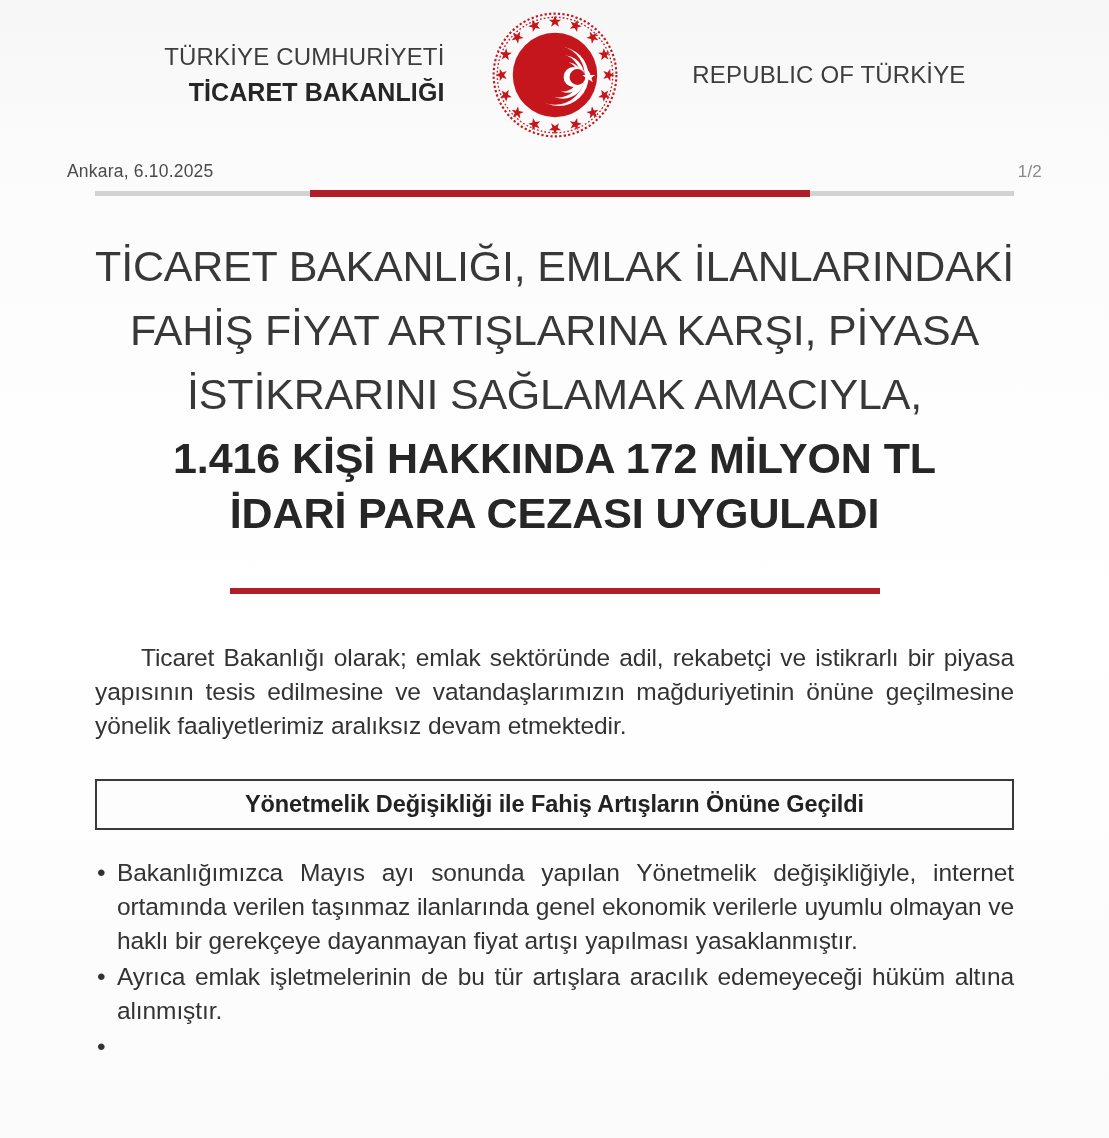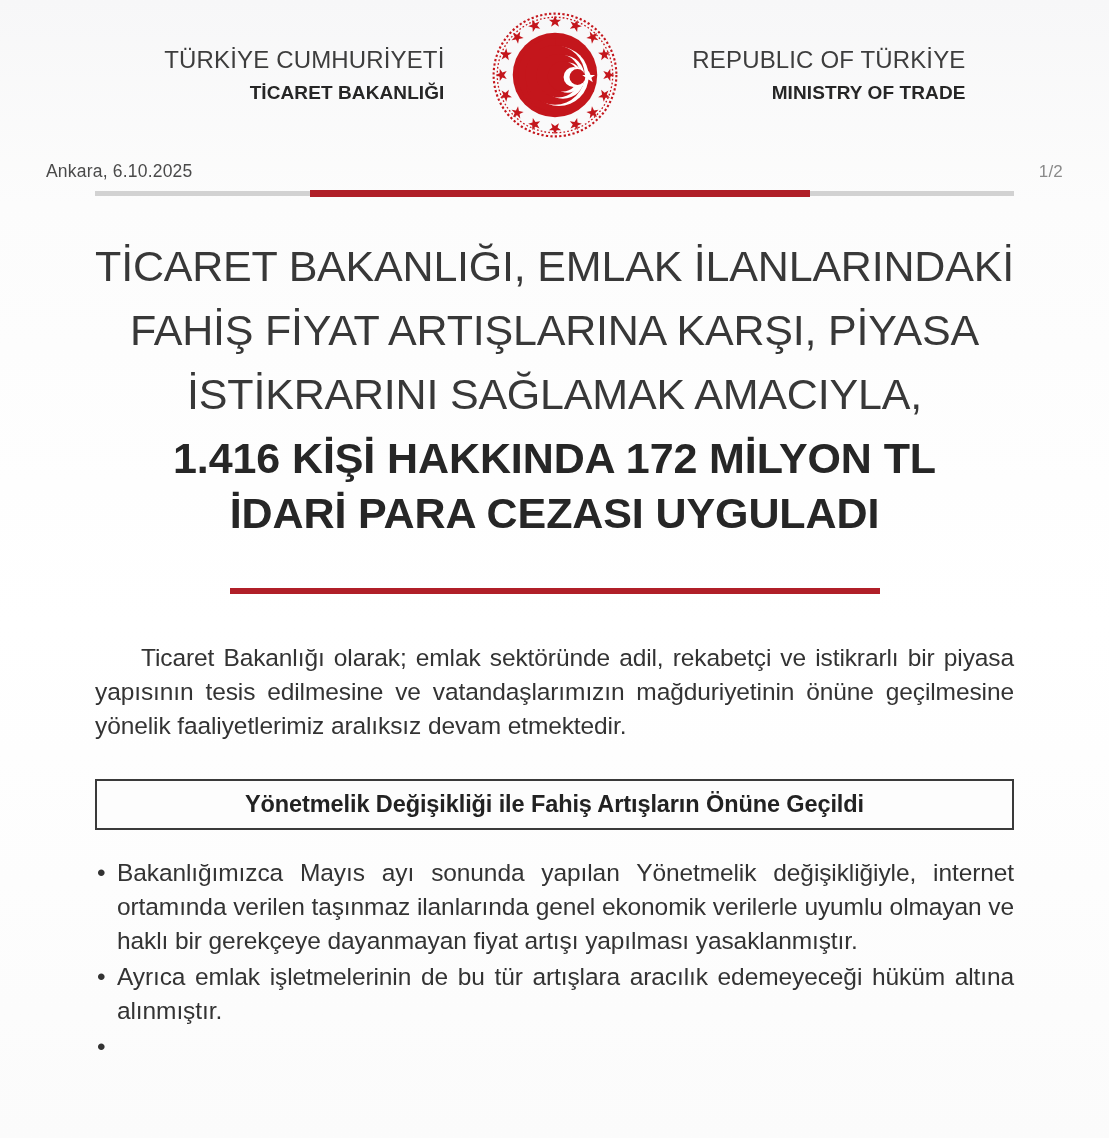--- a/index.html
+++ b/index.html
@@ -51,41 +51,41 @@
     box-sizing: border-box;
   }
   .brand-line-1 {
     font-size: 24px;
     font-weight: 400;
     letter-spacing: 0.15px;
     color: #3d3d3d;
     display: block;
   }
   .brand-line-2 {
-    font-size: 19px;
+    font-size: 25px;
     font-weight: 700;
     letter-spacing: 0.1px;
     color: #262626;
     display: block;
     margin-top: 8px;
   }
 
   
   .emblem {
     flex: 0 0 auto;
     width: 132px;
     height: 132px;
     position: relative;
   }
   .emblem svg { display: block; width: 132px; height: 132px; }
 
   
   .meta-row {
     position: relative;
-    margin: 0 46px;
+    margin: 0 67px;
     height: 34px;
     display: flex;
     align-items: flex-end;
     justify-content: space-between;
   }
   .meta-date {
     font-size: 17.5px;
     color: #4a4a4a;
     letter-spacing: 0.2px;
     padding-bottom: 2px;
@@ -311,21 +311,20 @@
         <circle cx="128" cy="103" r="15" fill="#ffffff"></circle>
         <circle cx="134" cy="103" r="12" fill="#c4161c"></circle>
         <g transform="translate(151,103)" fill="#ffffff">
           <polygon points="0,-9.5 2.8,-2.9 9.8,-2.9 4.1,1.2 6.3,8 0,3.9 -6.3,8 -4.1,1.2 -9.8,-2.9 -2.8,-2.9"></polygon>
         </g>
       </svg>
     </div>
 
     <div class="brand-block right">
       <span class="brand-line-1">REPUBLIC OF TÜRKİYE</span>
-      <span class="brand-line-2">MINISTRY OF TRADE</span>
     </div>
   </div>
 
   <div class="meta-row">
     <span class="meta-date">Ankara, 6.10.2025</span>
     <span class="meta-page">1/2</span>
   </div>
 
   <div class="rule-wrap">
     <div class="rule-base"></div>

